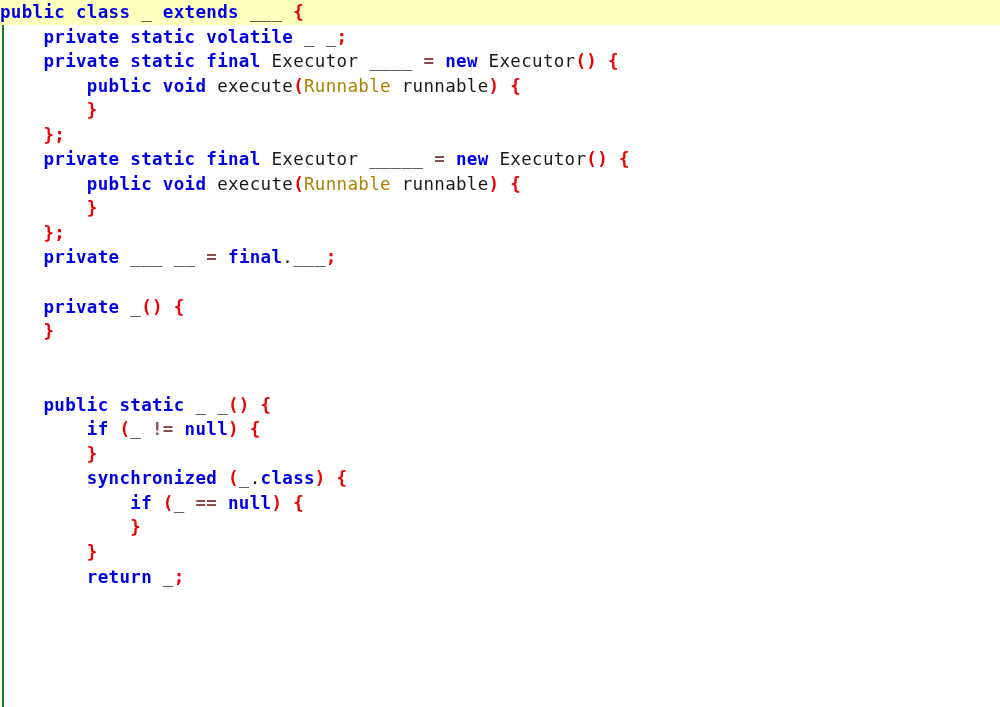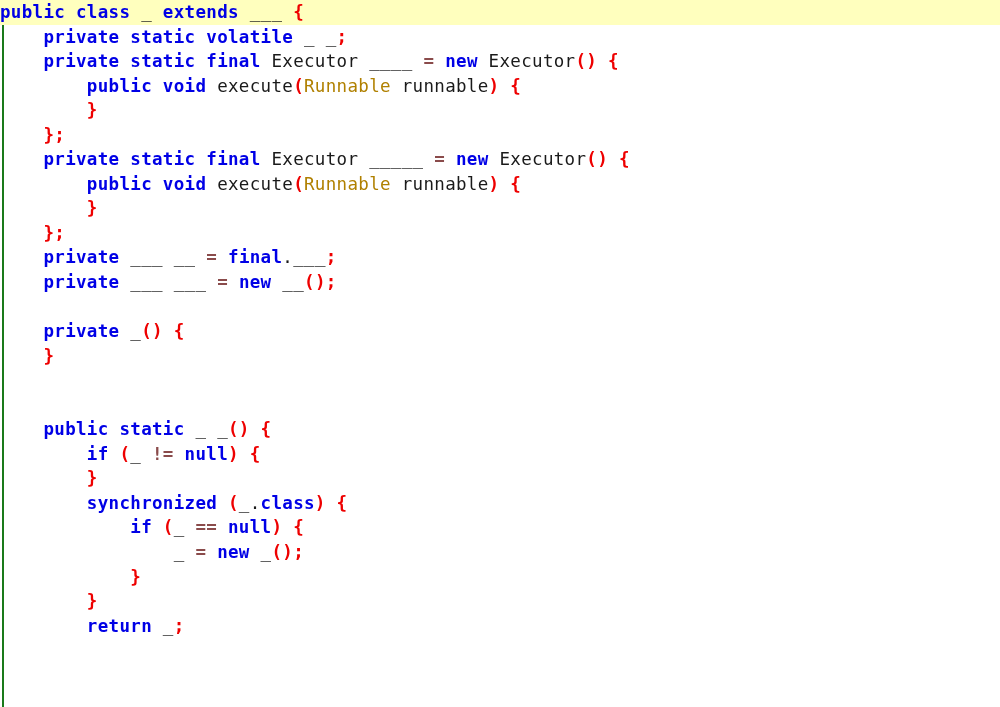--- a/index.html
+++ b/index.html
@@ -70,29 +70,27 @@
       <div class="line"><span class="ws">    </span><span class="kw">private</span><span class="ws"> </span><span class="kw">static</span><span class="ws"> </span><span class="kw">volatile</span><span class="ws"> </span><span class="id">_</span><span class="ws"> </span><span class="id">_</span><span class="pun">;</span></div>
       <div class="line"><span class="ws">    </span><span class="kw">private</span><span class="ws"> </span><span class="kw">static</span><span class="ws"> </span><span class="kw">final</span><span class="ws"> </span><span class="typ">Executor</span><span class="ws"> </span><span class="id">____</span><span class="ws"> </span><span class="op">=</span><span class="ws"> </span><span class="kw">new</span><span class="ws"> </span><span class="typ">Executor</span><span class="pun">()</span><span class="ws"> </span><span class="pun">{</span></div>
       <div class="line"><span class="ws">        </span><span class="kw">public</span><span class="ws"> </span><span class="kw">void</span><span class="ws"> </span><span class="id">execute</span><span class="pun">(</span><span class="ann">Runnable</span><span class="ws"> </span><span class="id">runnable</span><span class="pun">)</span><span class="ws"> </span><span class="pun">{</span></div>
       <div class="line"><span class="ws">        </span><span class="pun">}</span></div>
       <div class="line"><span class="ws">    </span><span class="pun">};</span></div>
       <div class="line"><span class="ws">    </span><span class="kw">private</span><span class="ws"> </span><span class="kw">static</span><span class="ws"> </span><span class="kw">final</span><span class="ws"> </span><span class="typ">Executor</span><span class="ws"> </span><span class="id">_____</span><span class="ws"> </span><span class="op">=</span><span class="ws"> </span><span class="kw">new</span><span class="ws"> </span><span class="typ">Executor</span><span class="pun">()</span><span class="ws"> </span><span class="pun">{</span></div>
       <div class="line"><span class="ws">        </span><span class="kw">public</span><span class="ws"> </span><span class="kw">void</span><span class="ws"> </span><span class="id">execute</span><span class="pun">(</span><span class="ann">Runnable</span><span class="ws"> </span><span class="id">runnable</span><span class="pun">)</span><span class="ws"> </span><span class="pun">{</span></div>
       <div class="line"><span class="ws">        </span><span class="pun">}</span></div>
       <div class="line"><span class="ws">    </span><span class="pun">};</span></div>
       <div class="line"><span class="ws">    </span><span class="kw">private</span><span class="ws"> </span><span class="id">___</span><span class="ws"> </span><span class="id">__</span><span class="ws"> </span><span class="op">=</span><span class="ws"> </span><span class="kw">final</span><span class="id">.</span><span class="id">___</span><span class="pun">;</span></div>
-      <div class="line"><span class="ws">    </span><span class="kw">private</span><span class="ws"> </span><span class="id">___</span><span class="ws"> </span><span class="id">___</span><span class="ws"> </span><span class="op">=</span><span class="ws"> </span><span class="kw">new</span><span class="ws"> </span><span class="id">__</span><span class="pun">();</span></div>
       <div class="line blank">&nbsp;</div>
       <div class="line"><span class="ws">    </span><span class="kw">private</span><span class="ws"> </span><span class="id">_</span><span class="pun">()</span><span class="ws"> </span><span class="pun">{</span></div>
       <div class="line"><span class="ws">    </span><span class="pun">}</span></div>
       <div class="line blank">&nbsp;</div>
       <div class="line blank">&nbsp;</div>
       <div class="line"><span class="ws">    </span><span class="kw">public</span><span class="ws"> </span><span class="kw">static</span><span class="ws"> </span><span class="id">_</span><span class="ws"> </span><span class="id">_</span><span class="pun">()</span><span class="ws"> </span><span class="pun">{</span></div>
       <div class="line"><span class="ws">        </span><span class="kw">if</span><span class="ws"> </span><span class="pun">(</span><span class="id">_</span><span class="ws"> </span><span class="op">!=</span><span class="ws"> </span><span class="kw">null</span><span class="pun">)</span><span class="ws"> </span><span class="pun">{</span></div>
       <div class="line"><span class="ws">        </span><span class="pun">}</span></div>
       <div class="line"><span class="ws">        </span><span class="kw">synchronized</span><span class="ws"> </span><span class="pun">(</span><span class="id">_</span><span class="id">.</span><span class="kw">class</span><span class="pun">)</span><span class="ws"> </span><span class="pun">{</span></div>
       <div class="line"><span class="ws">            </span><span class="kw">if</span><span class="ws"> </span><span class="pun">(</span><span class="id">_</span><span class="ws"> </span><span class="op">==</span><span class="ws"> </span><span class="kw">null</span><span class="pun">)</span><span class="ws"> </span><span class="pun">{</span></div>
-      <div class="line"><span class="ws">                </span><span class="id">_</span><span class="ws"> </span><span class="op">=</span><span class="ws"> </span><span class="kw">new</span><span class="ws"> </span><span class="id">_</span><span class="pun">();</span></div>
       <div class="line"><span class="ws">            </span><span class="pun">}</span></div>
       <div class="line"><span class="ws">        </span><span class="pun">}</span></div>
       <div class="line"><span class="ws">        </span><span class="kw">return</span><span class="ws"> </span><span class="id">_</span><span class="pun">;</span></div>
     </div>
 </div>
 
 </body></html>

